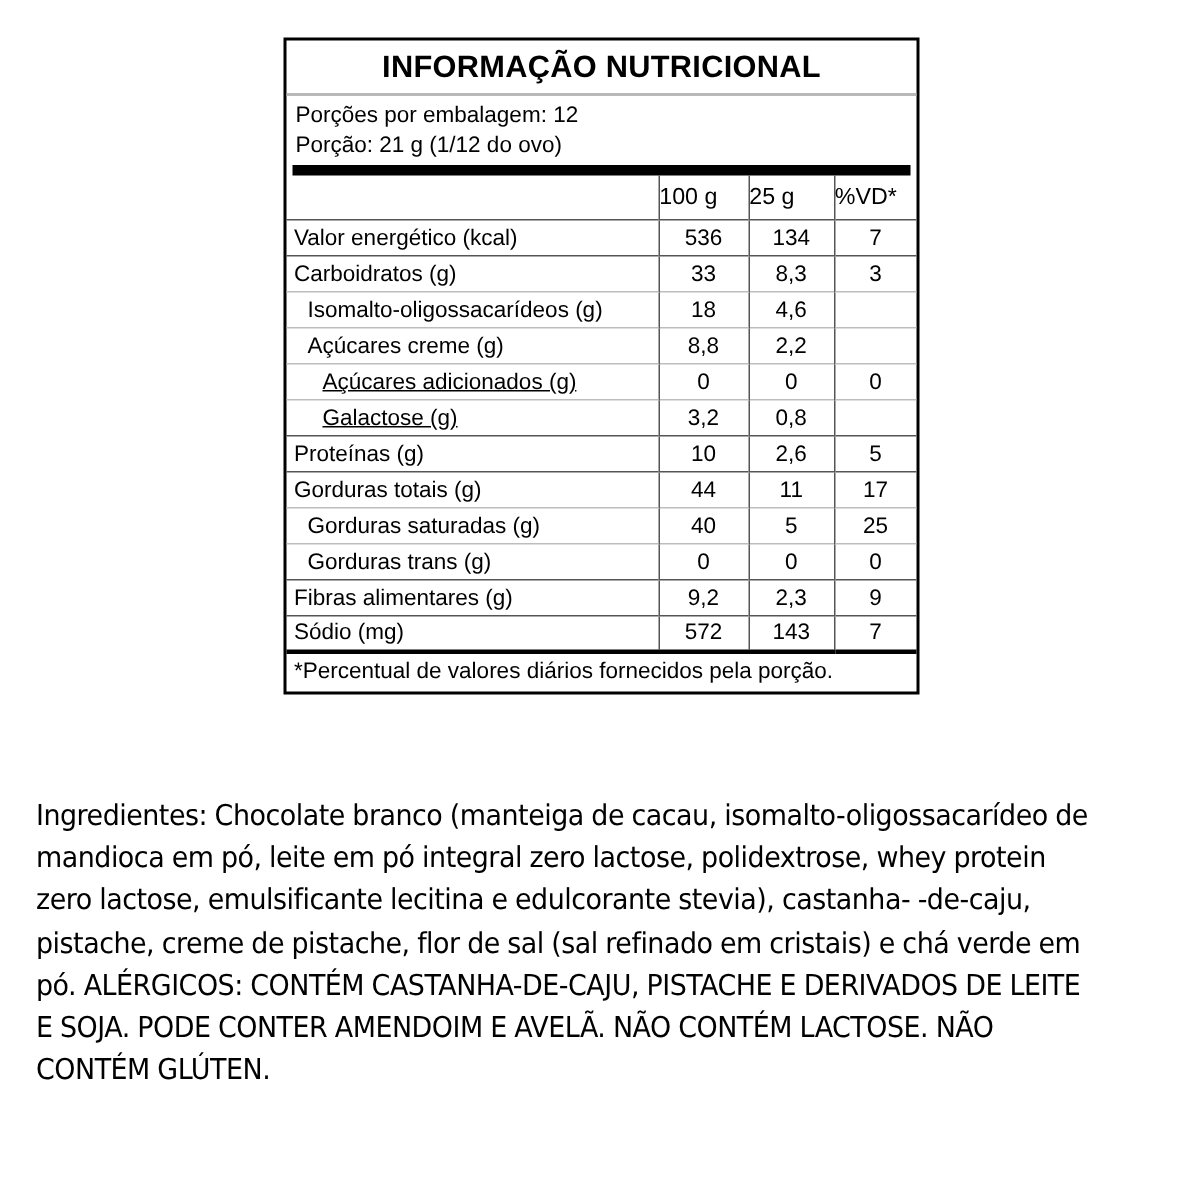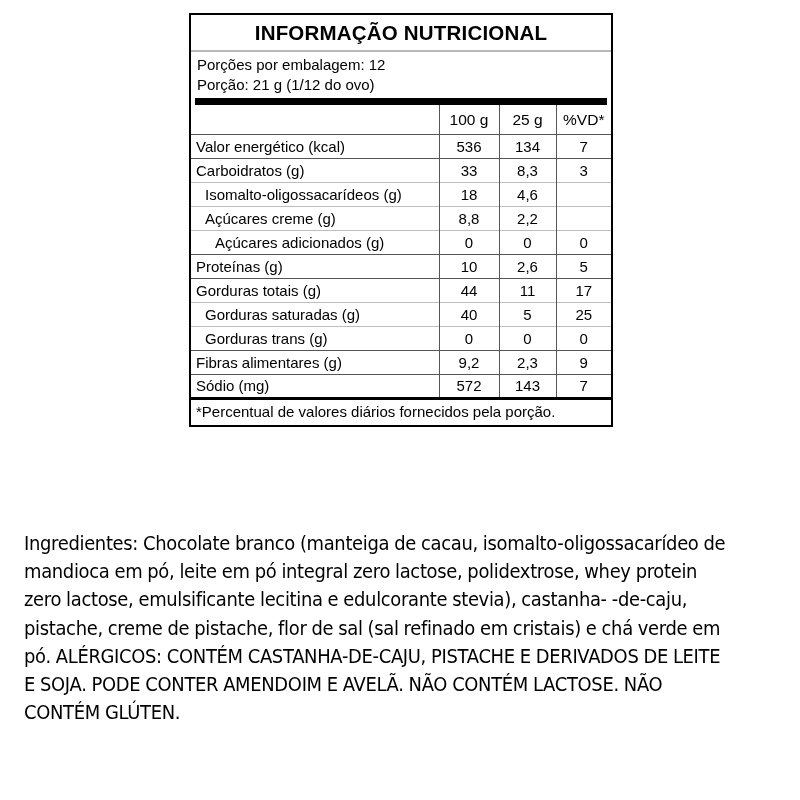--- a/index.html
+++ b/index.html
@@ -11,21 +11,21 @@
     color: #000000;
     overflow: hidden;
   }
 
   #page { position: relative; width: 800px; height: 800px; }
 
   
   .nutri-panel {
     position: absolute;
     left: 189px;
-    top: 13px;
+    top: 25px;
     width: 424px;
     border: 2px solid #000;
     background: #fff;
     padding: 0;
   }
 
   .nutri-title {
     text-align: center;
     font-size: 20.5px;
     font-weight: bold;
@@ -63,21 +63,21 @@
   
   col.c-label { width: 248px; }
   col.c-100   { width: 60px;  }
   col.c-25    { width: 57px;  }
   col.c-vd    { width: 55px;  }
 
   .hdr-row th {
     height: 29px;
     font-weight: bold;
     font-size: 15.5px;
-    text-align: center;
+    text-align: left;
     border-left: 1px solid #555;
     margin-left: 44px;
   }
   .hdr-row th.h-label { border-left: none; }
 
   .row td {
     height: 24px;
     border-top: 1px solid #555;
     border-left: 1px solid #555;
   }
@@ -89,21 +89,21 @@
     margin-top: 45px;
   }
   .row td.num { text-align: center; }
   .row td.vd  { text-align: center; }
 
   
   .row.light td { border-top: 1px solid #bdbdbd; }
 
   
   .ind1 { padding-left: 14px !important; }
-  .ind2 { padding-left: 24px !important; }
+  .ind2 { padding-left: 24px !important; text-decoration: underline; }
 
   .row.last td { border-bottom: 3px solid #000; }
 
   .footnote {
     font-size: 15px;
     padding: 3px 4px 4px 5px;
     line-height: 1.2;
   }
 
   
@@ -178,20 +178,26 @@
             <td class="num">8,8</td>
             <td class="num">2,2</td>
             <td class="vd"></td>
           </tr>
           <tr class="row light">
             <td class="lbl ind2">Açúcares adicionados (g)</td>
             <td class="num">0</td>
             <td class="num">0</td>
             <td class="vd">0</td>
           </tr>
+          <tr class="row light">
+            <td class="lbl ind2">Galactose (g)</td>
+            <td class="num">3,2</td>
+            <td class="num">0,8</td>
+            <td class="vd"></td>
+          </tr>
           <tr class="row">
             <td class="lbl">Proteínas (g)</td>
             <td class="num">10</td>
             <td class="num">2,6</td>
             <td class="vd">5</td>
           </tr>
           <tr class="row">
             <td class="lbl">Gorduras totais (g)</td>
             <td class="num">44</td>
             <td class="num">11</td>

